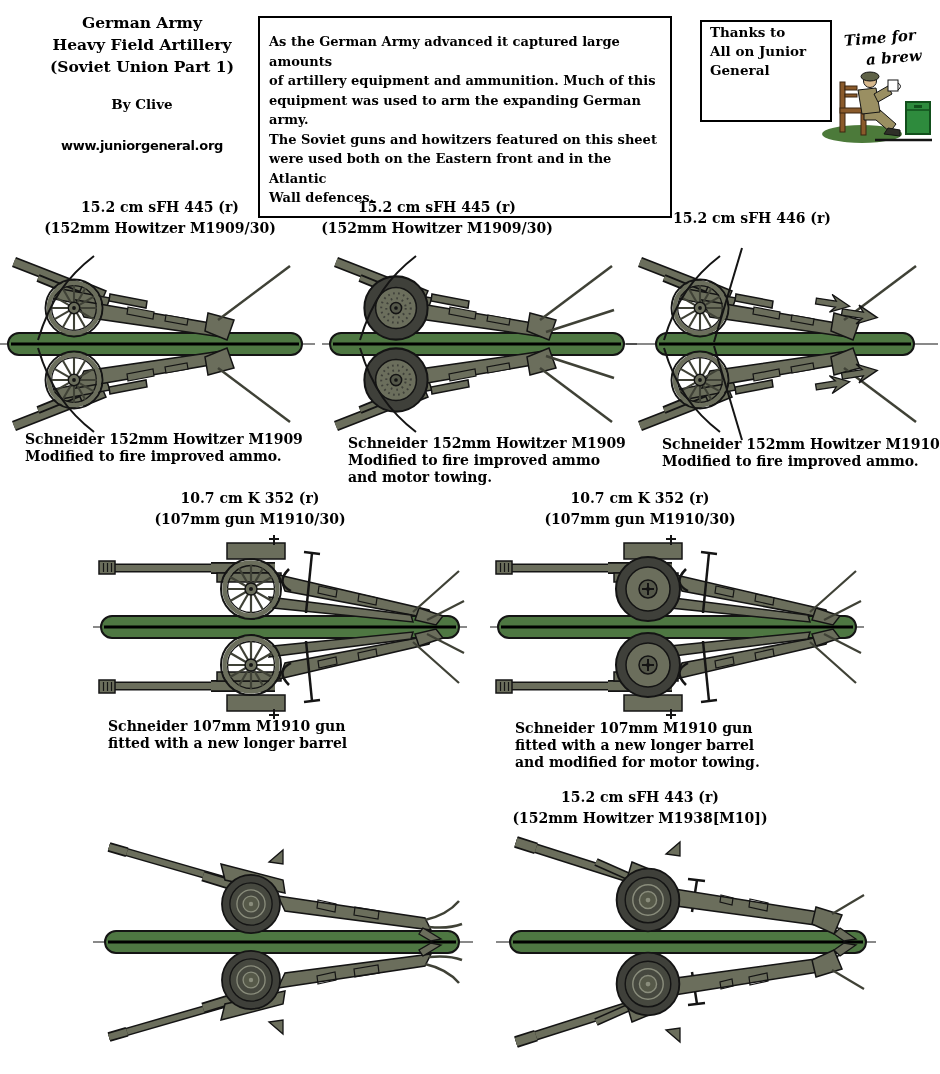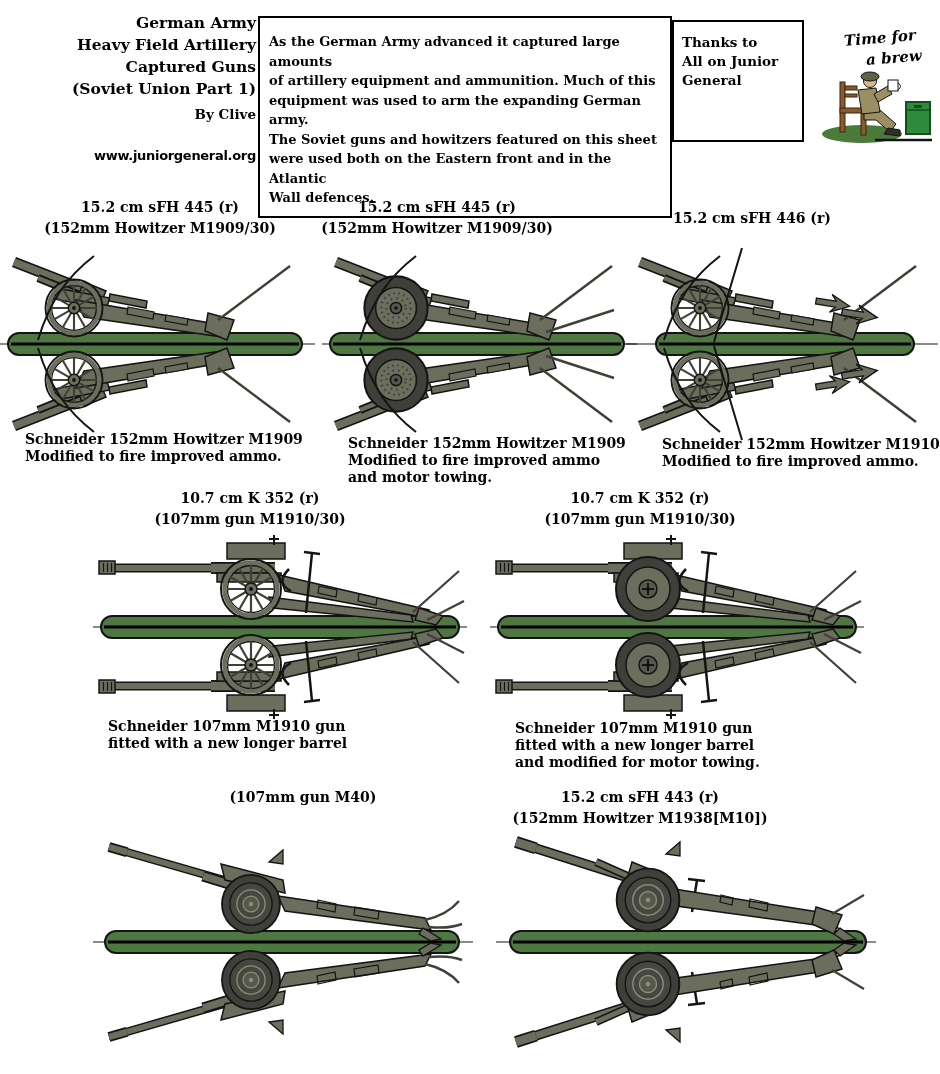--- a/index.html
+++ b/index.html
@@ -1,26 +1,26 @@
 <!DOCTYPE html>
 <html><head>
 <meta charset="utf-8">
 <style>
   html,body{margin:0;padding:0;background:#fff;}
   .sheet{position:relative;width:940px;height:1074px;background:#ffffff;overflow:hidden;
          font-family:"DejaVu Serif",serif;color:#000;}
   .abs{position:absolute;}
   
-  .title-block{left:28px;top:12px;width:228px;text-align:right;font-weight:bold;}
+  .title-block{left:28px;top:12px;width:228px;text-align:center;font-weight:bold;}
   .title-line{font-size:15.5px;line-height:22px;}
-  .byline{margin-top:6px;font-size:13.5px;}
+  .byline{margin-top:18px;font-size:13.5px;}
   .website{margin-top:26px;font-family:"DejaVu Sans",sans-serif;font-size:13px;font-weight:bold;letter-spacing:-0.3px;}
   .desc-box{left:258px;top:16px;width:392px;border:2px solid #000;padding:14px 9px 8px 9px;
             font-size:13px;font-weight:bold;line-height:19.5px;white-space:pre-line;}
-  .thanks-box{left:672px;top:20px;width:112px;height:96px;border:2px solid #000;padding:11px 8px;
+  .thanks-box{left:700px;top:20px;width:112px;height:96px;border:2px solid #000;padding:1px 8px;
               font-size:13.5px;font-weight:bold;line-height:19px;white-space:pre-line;}
   .brew-block{left:820px;top:28px;width:118px;}
   .brew-line{font-size:15px;font-weight:bold;font-style:italic;transform:rotate(-5deg);}
   .brew-line1{margin-left:24px;}
   .brew-line2{margin-left:46px;margin-top:2px;}
   .soldier{margin-top:2px;}
   
   .gun-title{position:absolute;width:300px;text-align:center;font-weight:bold;font-size:14px;line-height:21px;}
   .gun-caption{position:absolute;font-weight:bold;font-size:14px;line-height:17px;white-space:pre-line;}
   .gunviz{position:absolute;}
@@ -175,21 +175,20 @@
         <polygon points="344,-14 360,-3 348,-1 338,-8" fill="#6b6e5c" stroke="#141414" stroke-width="1.3"></polygon>
         <line x1="336" y1="-28" x2="368" y2="-47" stroke="#3f4136" stroke-width="2.2"></line>
         <use href="#wheel-conc" transform="translate(152,-42) scale(0.95)"></use>
       </g>
     </defs>
   </svg>
 
   <div class="abs title-block">
     <div class="title-line">German Army</div>
     <div class="title-line">Heavy Field Artillery</div>
-    <div class="title-line">Captured Guns</div>
     <div class="title-line">(Soviet Union Part 1)</div>
     <div class="byline">By Clive</div>
     <div class="website">www.juniorgeneral.org</div>
   </div>
 
   <div class="abs desc-box">As the German Army advanced it captured large amounts
 of artillery equipment and ammunition. Much of this
 equipment was used to arm the expanding German army.
 The Soviet guns and howitzers featured on this sheet
 were used both on the Eastern front and in the Atlantic
@@ -316,21 +315,20 @@
       </g>
   </svg>
 
   <div class="gun-caption" style="left:108px;top:718px">Schneider 107mm M1910 gun
 fitted with a new longer barrel</div>
   <div class="gun-caption" style="left:515px;top:720px">Schneider 107mm M1910 gun
 fitted with a new longer barrel
 and modified for motor towing.</div>
 
   <div class="gun-title" style="left:153px;top:787px">
-    <div>(107mm gun M40)</div>
   </div>
   <div class="gun-title" style="left:490px;top:787px">
     <div>15.2 cm sFH 443 (r)</div>
     <div>(152mm Howitzer M1938[M10])</div>
   </div>
 
   <svg class="gunviz" style="left:93px;top:830px" width="380" height="230" viewBox="0 0 380 230">
     <line x1="0" y1="112" x2="380" y2="112" stroke="#141414" stroke-width="1.2"></line>
     <rect x="12" y="101" width="354" height="22" rx="11" fill="#4e7742" stroke="#141414" stroke-width="2"></rect>
     <line x1="15" y1="112" x2="363" y2="112" stroke="#000" stroke-width="3"></line>

